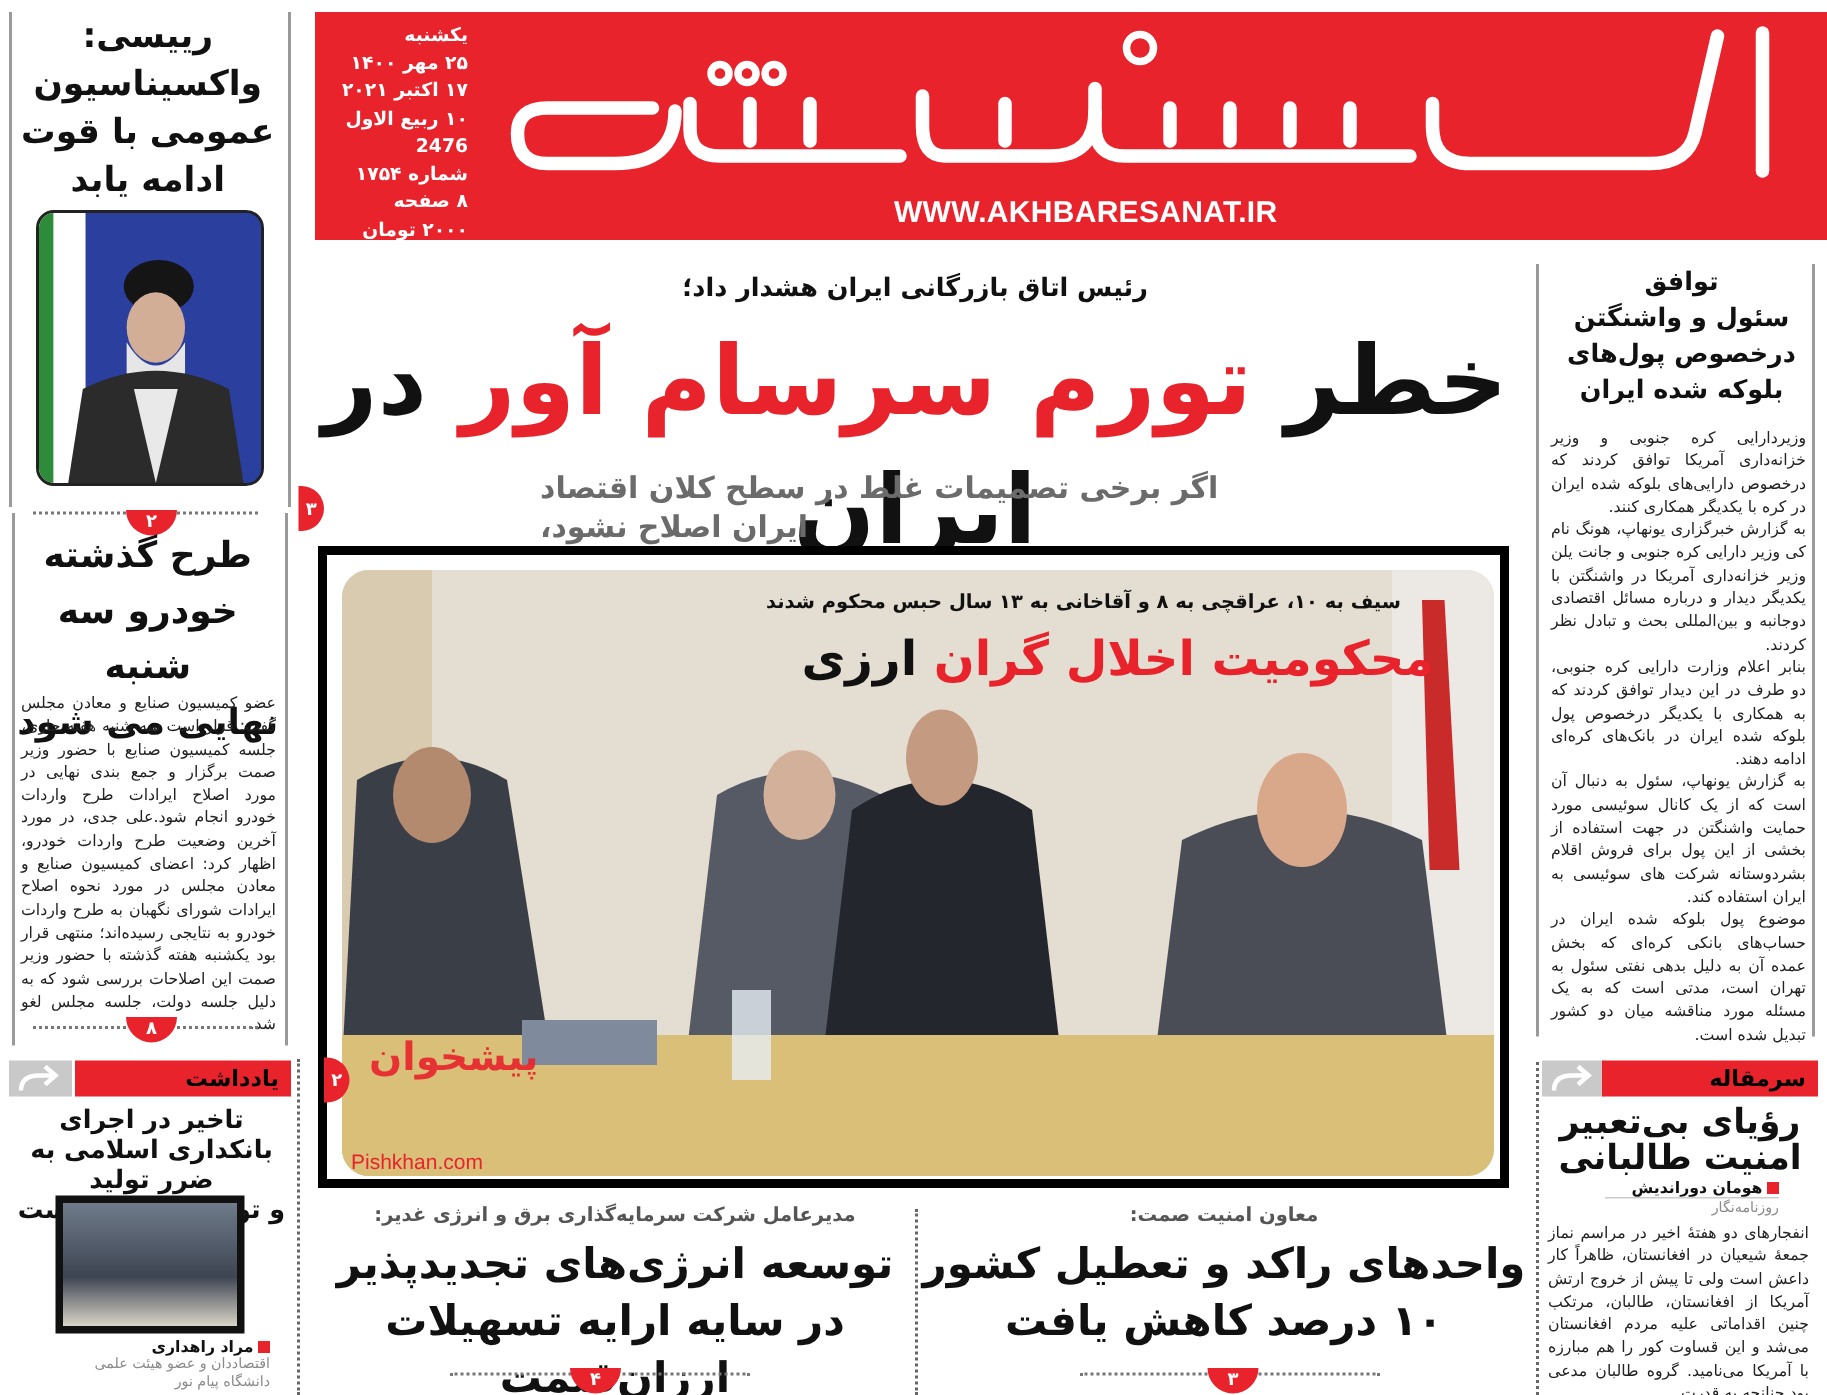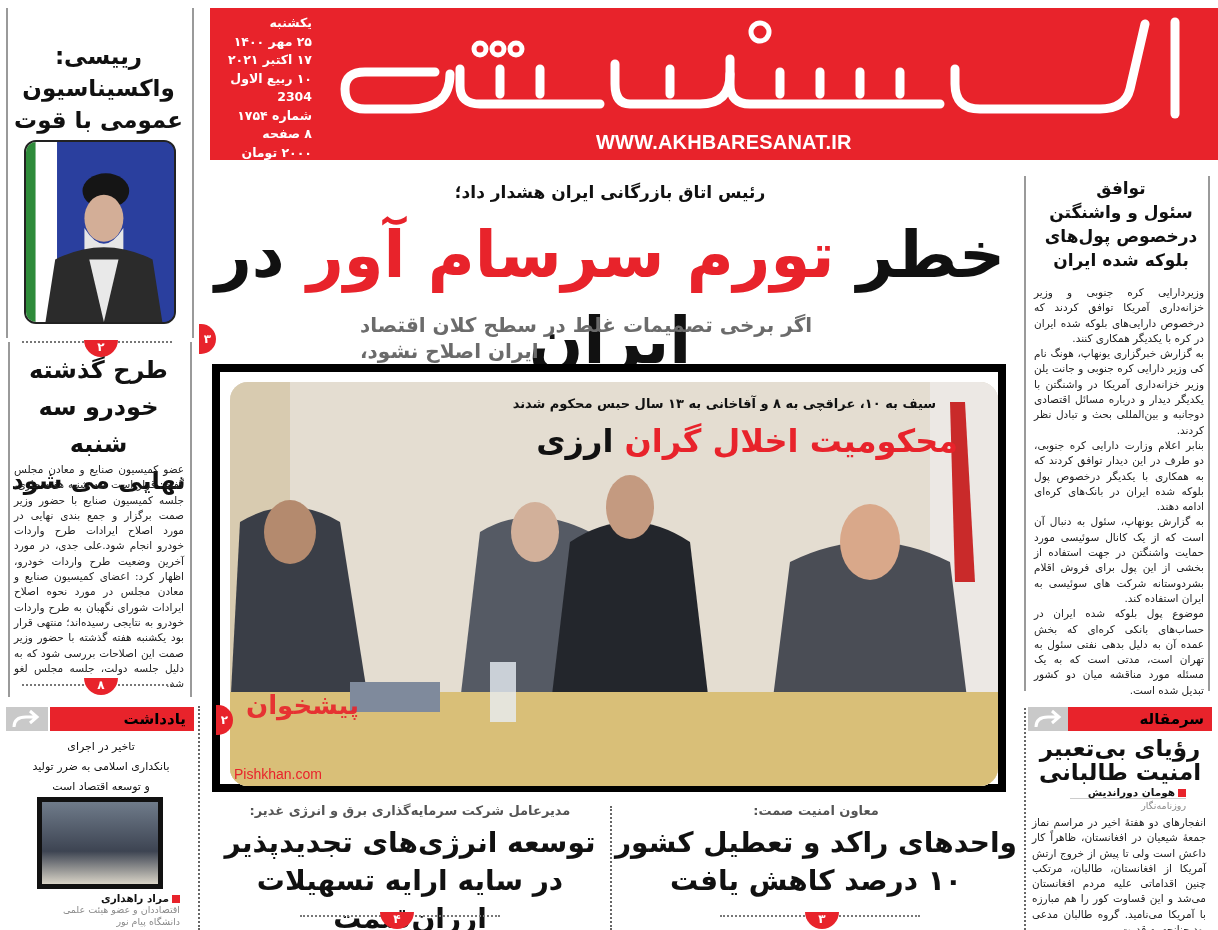--- a/index.html
+++ b/index.html
@@ -11,44 +11,44 @@
   .dotted-v { position: absolute; width: 0; border-left: 2px dotted #666; }
   .dotted-h { position: absolute; height: 0; border-top: 2px dotted #777; }
 
   
   .masthead { left: 210px; top: 8px; width: 1088px; height: 152px; background: #e8232b; }
   .mast-meta { left: 6px; top: 6px; width: 96px; color: #fff; font-weight: bold; font-size: 12.5px; line-height: 18.5px; text-align: right; direction: rtl; }
   .logo { left: 130px; top: 6px; width: 860px; height: 112px; }
   .site-url { left: 386px; top: 123px; color: #fff; font-weight: bold; font-size: 20px; font-family: "Liberation Sans", sans-serif; direction: ltr; letter-spacing: 0.2px; }
 
   
-  .lc-head { left: 6px; top: 8px; width: 185px; text-align: center; font-weight: bold; font-size: 23px; line-height: 32px; margin-top: 32px; }
+  .lc-head { left: 6px; top: 8px; width: 185px; text-align: center; font-weight: bold; font-size: 23px; line-height: 32px; }
   .photo-raisi { left: 24px; top: 140px; width: 152px; height: 184px; border-radius: 12px; border: 2px solid #222; overflow: hidden; background: linear-gradient(90deg,#fff 0 18%,#2b3fa8 18%); }
   .badge { position: absolute; width: 34px; height: 17px; background: #e8232b; border-radius: 0 0 17px 17px; color: #fff; font-size: 12px; font-weight: bold; text-align: center; line-height: 14px; }
   .lc-head2 { left: 6px; top: 352px; width: 185px; text-align: center; font-weight: bold; font-size: 24px; line-height: 37px; }
   .body-text { font-size: 10.5px; line-height: 15.3px; text-align: justify; color: #222; direction: rtl; }
   .lc-body { left: 14px; top: 462px; width: 170px; }
 
   .section-bar { height: 24px; background: #e8232b; color: #000000; font-weight: bold; font-size: 15px; line-height: 24px; padding-right: 8px; text-align: right; }
   .arrow-box { position: absolute; height: 24px; width: 42px; background: #c9c9c9; }
-  .lc-note-title { left: 6px; top: 737px; width: 190px; text-align: center; font-weight: normal; font-size: 11px; line-height: 20px; }
+  .lc-note-title { left: 6px; top: 737px; width: 190px; text-align: center; font-weight: bold; font-size: 17px; line-height: 20px; }
   .photo-rahdari { left: 37px; top: 797px; width: 126px; height: 92px; background: #111; padding: 5px; }
   .photo-rahdari .in { width: 100%; height: 100%; background: linear-gradient(180deg,#6f7b8a,#3d4452 60%,#d9d4c7); }
   .author-line { font-size: 10.5px; font-weight: bold; }
   .author-sq { display: inline-block; width: 8px; height: 8px; background: #e8232b; margin-left: 3px; vertical-align: middle; }
   .author-role { font-size: 9.5px; color: #8a8a8a; line-height: 12px; }
 
   
   .kicker { left: 210px; top: 182px; width: 800px; text-align: center; font-weight: bold; font-size: 17px; }
   .headline { left: 210px; top: 212px; width: 800px; text-align: center; font-weight: bold; font-size: 64px; line-height: 86px; letter-spacing: -1px; }
   .headline .red { color: #e8232b; }
   .subhead { left: 360px; top: 312px; width: 480px; text-align: left; color: #6b6b6b; font-weight: bold; font-size: 20px; line-height: 26px; }
   .subhead span { display: inline-block; border-bottom: 2px solid #999; padding-bottom: 1px; }
 
-  .photo-frame { left: 212px; top: 364px; width: 794px; height: 428px; border: 8px solid #000000; background: #fff; }
+  .photo-frame { left: 212px; top: 364px; width: 794px; height: 428px; border: 6px solid #000000; background: #fff; }
   .photo-main { position: absolute; left: 10px; top: 10px; width: 768px; height: 404px; border-radius: 18px; overflow: hidden; background: linear-gradient(180deg,#ece7de 0%,#d7d3cb 35%,#6b6f78 55%,#c9b27a 78%,#e0c77f 100%); }
   .photo-kicker { right: 62px; top: 14px; font-size: 13px; font-weight: bold; color: #111; }
   .photo-head { right: 40px; top: 40px; font-size: 32px; font-weight: bold; color: #e8232b; }
   .photo-head .blk { color: #111; }
   .watermark { left: 246px; top: 690px; color: #e8232b; font-weight: bold; font-size: 26px; opacity: 0.9; }
   .watermark-url { left: 234px; top: 766px; color: #e8232b; font-family: "Liberation Sans", sans-serif; font-size: 14px; direction: ltr; }
 
   .bottom-story { text-align: center; }
   .bs-kicker { font-size: 13px; font-weight: bold; color: #555; }
   .bs-head { font-size: 28px; font-weight: bold; line-height: 38px; margin-top: 6px; }
@@ -72,21 +72,21 @@
 <div class="vrule" style="left:1208px; top:176px; height:515px;"></div>
 <div class="dotted-v" style="left:198px; top:706px; height:224px;"></div>
 <div class="dotted-v" style="left:1024px; top:708px; height:222px;"></div>
 <div class="dotted-v" style="left:610px; top:806px; height:124px;"></div>
 
 <div class="abs masthead">
   <div class="abs mast-meta">
     <div>یکشنبه</div>
     <div>۲۵ مهر ۱۴۰۰</div>
     <div>۱۷ اکتبر ۲۰۲۱</div>
-    <div>۱۰ ربیع الاول 2304</div>
+    <div>۱۰ ربیع الاول 2476</div>
     <div>شماره ۱۷۵۴</div>
     <div>۸ صفحه</div>
     <div>۲۰۰۰ تومان</div>
   </div>
   <div class="abs logo">
     <svg class="svgfill" viewBox="0 0 860 112" preserveAspectRatio="none">
       <g fill="none" stroke="#fff" stroke-width="9" stroke-linecap="round" stroke-linejoin="round">
         <path d="M835 8 L835 100"></path>
         <path d="M805 10 L790 75 Q785 95 760 95 L640 95 Q615 95 615 70 L615 55"></path>
         <path d="M600 90 L410 90 Q390 90 390 70 L390 45"></path>

